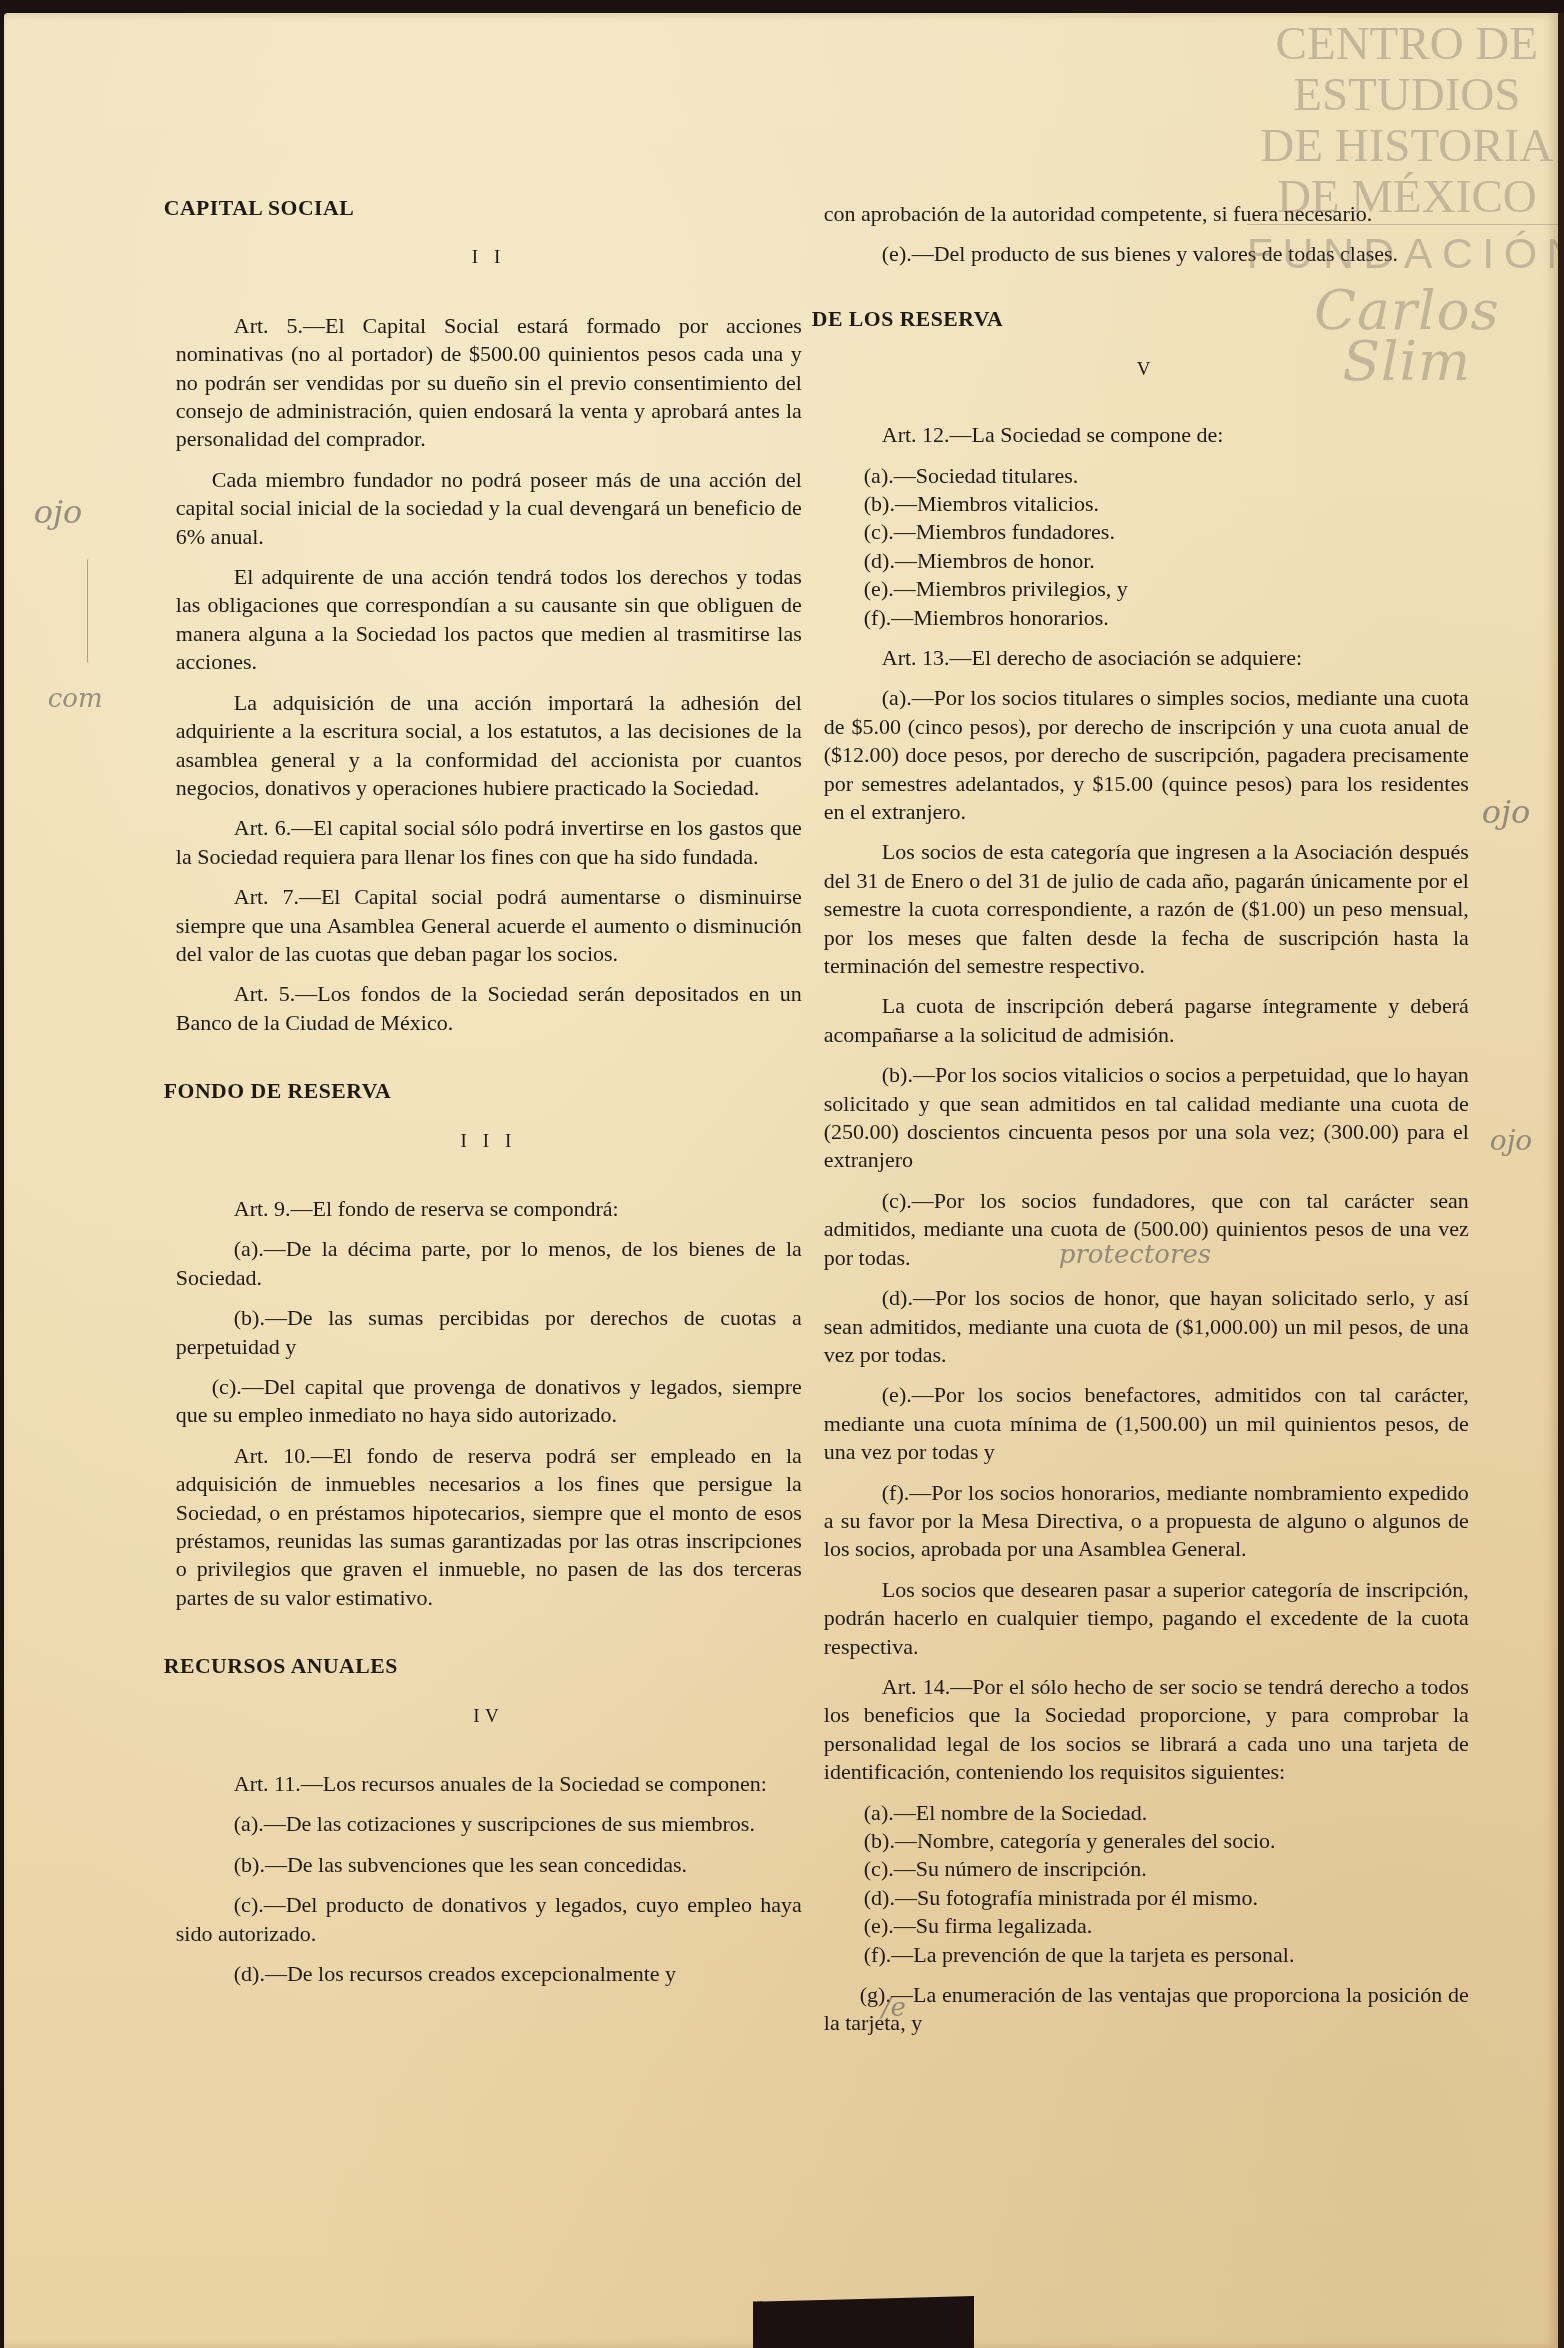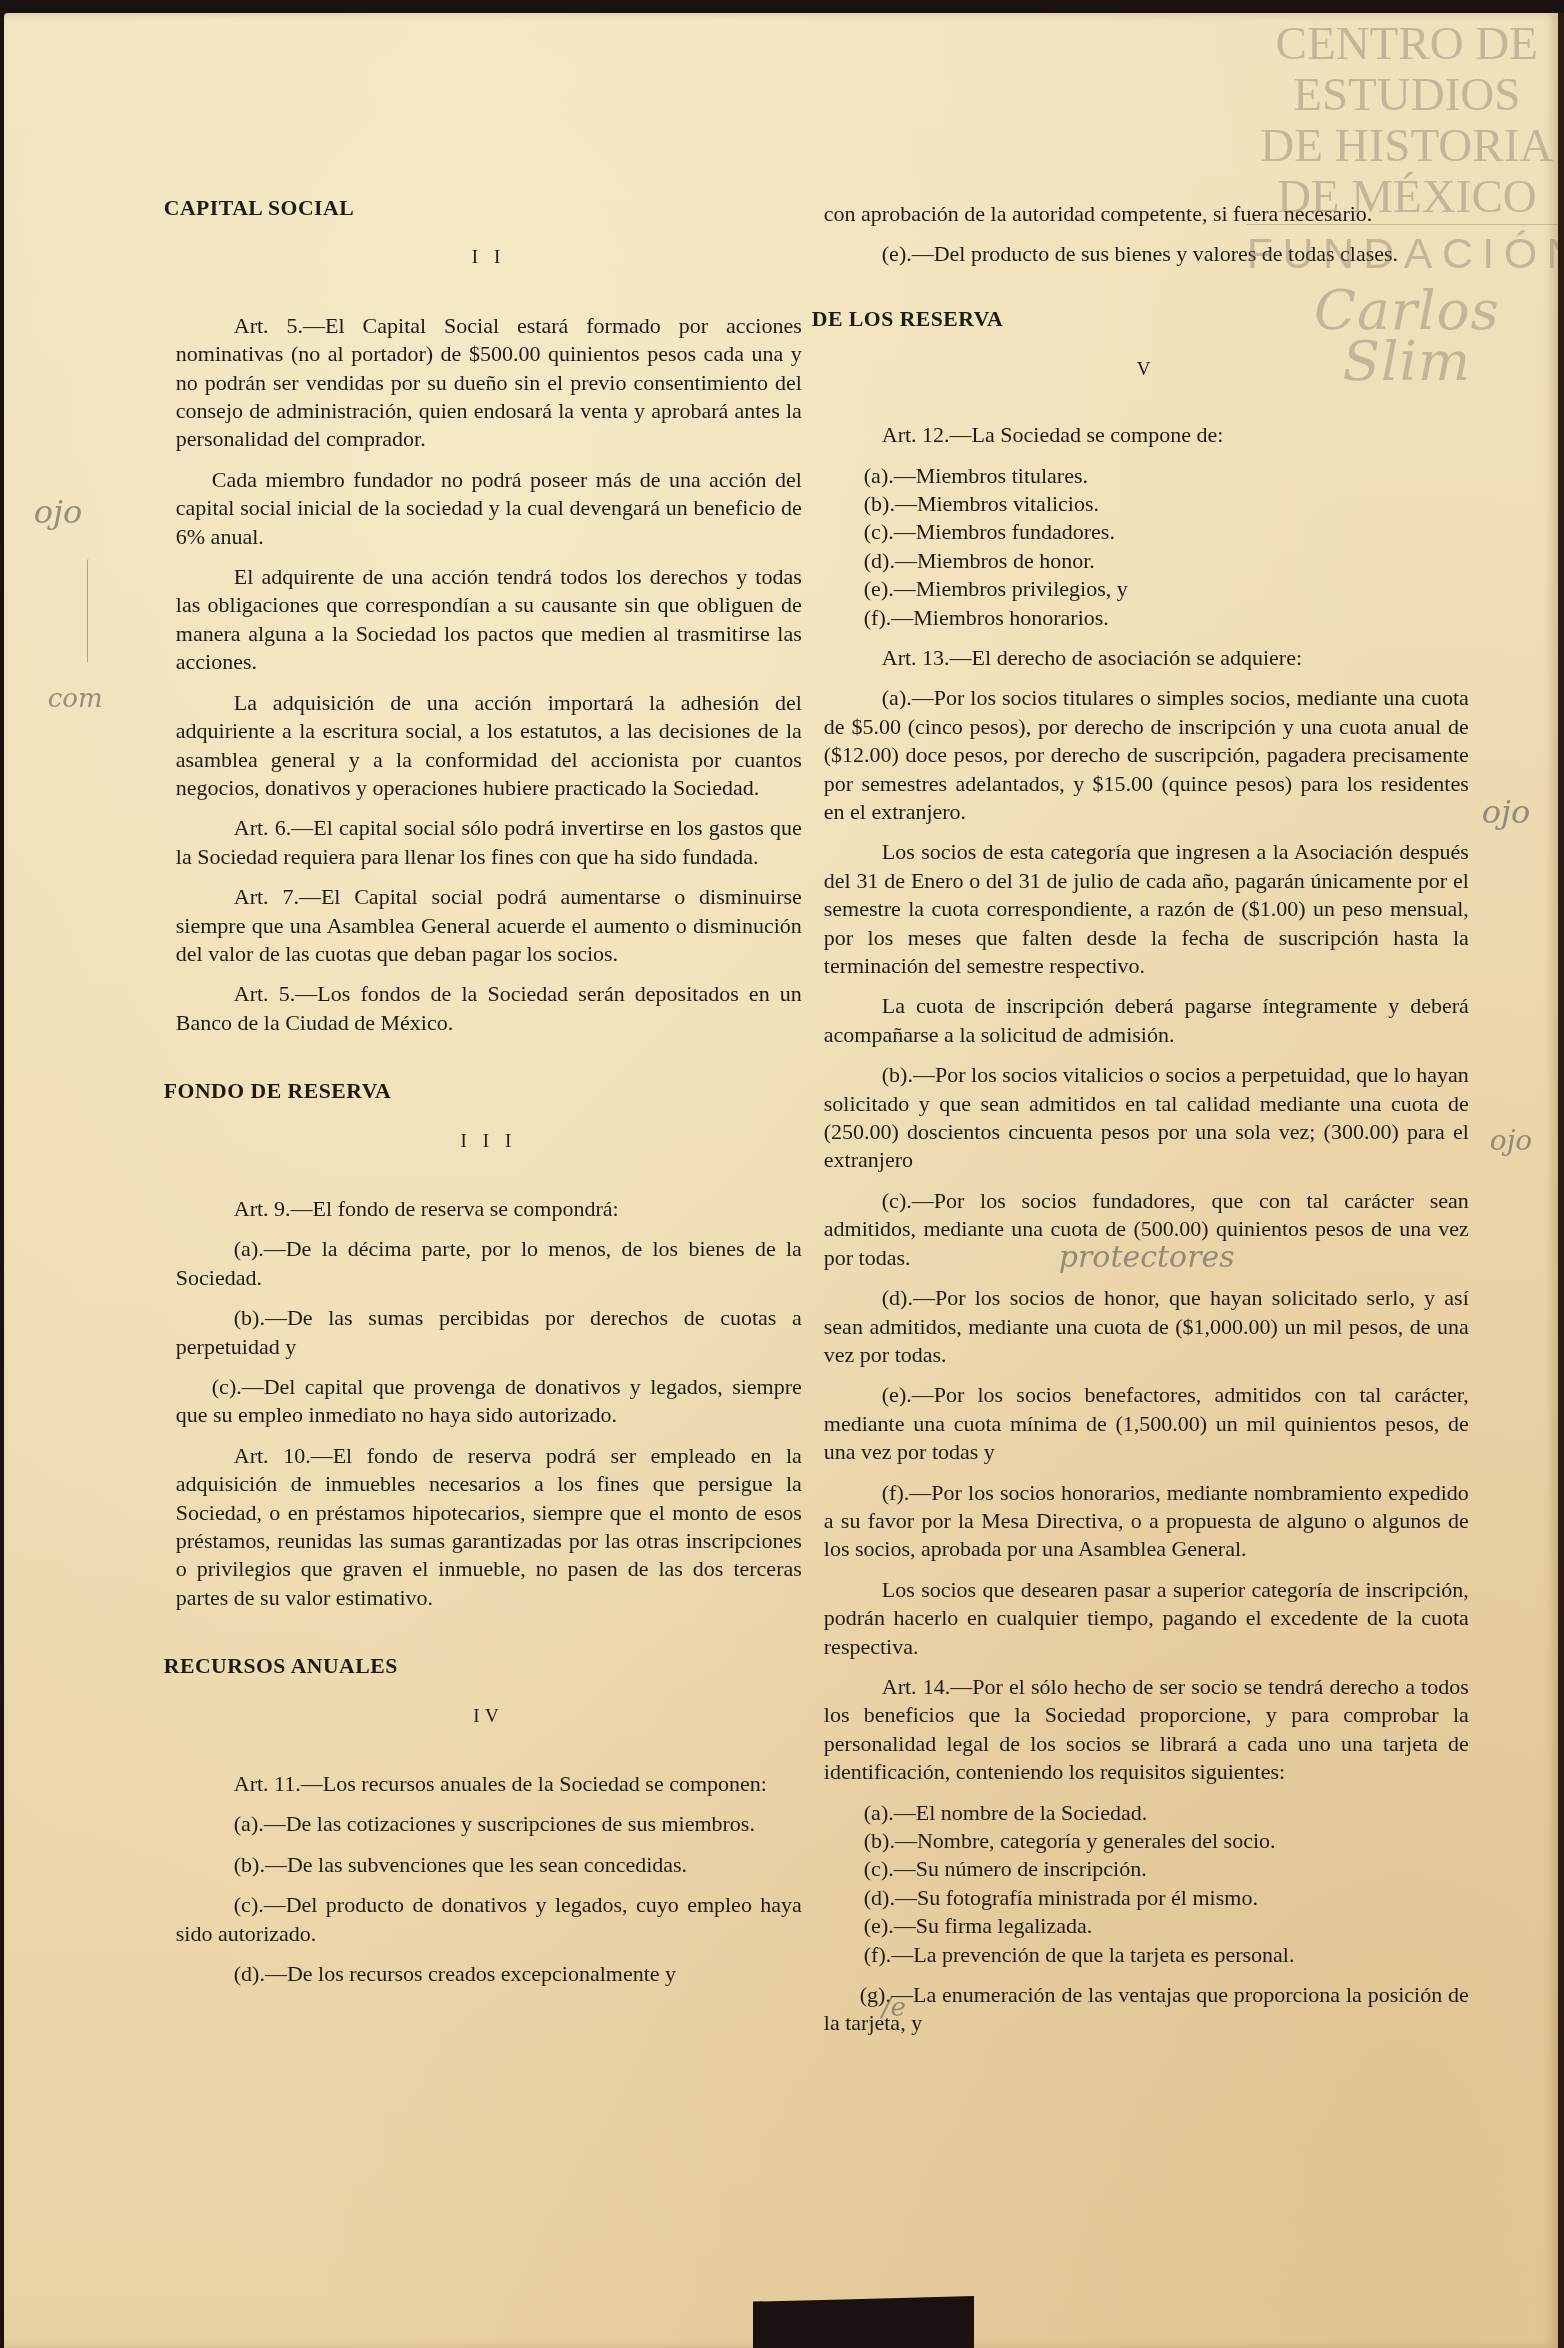--- a/index.html
+++ b/index.html
@@ -87,21 +87,21 @@
   <div class="col right">
     <div style="height:175px"></div>
     <p>con aprobación de la autoridad competente, si fuera necesario.</p>
     <p class="ind2">(e).—Del producto de sus bienes y valores de todas clases.</p>
     <div style="height:24.5px"></div>
     <div class="heading">DE LOS RESERVA</div>
     <div style="height:21px"></div>
     <div class="roman">V</div>
     <div style="height:26px"></div>
     <p class="ind2">Art. 12.—La Sociedad se compone de:</p>
-    <div class="list-item">(a).—Miembros titulares.</div>
+    <div class="list-item">(a).—Sociedad titulares.</div>
     <div class="list-item">(b).—Miembros vitalicios.</div>
     <div class="list-item">(c).—Miembros fundadores.</div>
     <div class="list-item">(d).—Miembros de honor.</div>
     <div class="list-item">(e).—Miembros privilegios, y</div>
     <div class="list-item">(f).—Miembros honorarios.</div>
     <p class="ind2">Art. 13.—El derecho de asociación se adquiere:</p>
     <p class="ind2">(a).—Por los socios titulares o simples socios, mediante una cuota de $5.00 (cinco pesos), por derecho de inscripción y una cuota anual de ($12.00) doce pesos, por derecho de suscripción, pagadera precisamente por semestres adelantados, y $15.00 (quince pesos) para los residentes en el extranjero.</p>
     <p class="ind2">Los socios de esta categoría que ingresen a la Asociación después del 31 de Enero o del 31 de julio de cada año, pagarán únicamente por el semestre la cuota correspondiente, a razón de ($1.00) un peso mensual, por los meses que falten desde la fecha de suscripción hasta la terminación del semestre respectivo.</p>
     <p class="ind2">La cuota de inscripción deberá pagarse íntegramente y deberá acompañarse a la solicitud de admisión.</p>
     <p class="ind2">(b).—Por los socios vitalicios o socios a perpetuidad, que lo hayan solicitado y que sean admitidos en tal calidad mediante una cuota de (250.00) doscientos cincuenta pesos por una sola vez; (300.00) para el extranjero</p>
@@ -118,21 +118,21 @@
     <div class="list-item">(e).—Su firma legalizada.</div>
     <div class="list-item">(f).—La prevención de que la tarjeta es personal.</div>
     <p class="ind">(g).—La enumeración de las ventajas que proporciona la posición de la tarjeta, y</p>
   </div>
 
   <div class="note" style="left:30px; top:480px; font-size:32px;">ojo</div>
   <div class="note" style="left:83px; top:546px; width:2.8px; height:104px; border-left:1.9px solid rgba(110,105,100,0.55); border-radius:1.9px;"></div>
   <div class="note" style="left:44px; top:670px; font-size:26px;">com</div>
   <div class="note" style="left:1478px; top:780px; font-size:32px;">ojo</div>
   <div class="note" style="left:1486px; top:1111px; font-size:28px;">ojo</div>
-  <div class="note" style="left:1055px; top:1226px; font-size:30px;">protectores</div>
+  <div class="note" style="left:1055px; top:1226px; font-size:26px;">protectores</div>
   <div class="note" style="left:878px; top:1979px; font-size:26px;">/e</div>
 
   <div class="watermark">
     <div>CENTRO DE</div>
     <div>ESTUDIOS</div>
     <div>DE HISTORIA</div>
     <div>DE MÉXICO</div>
     <div class="wm-fund">FUNDACIÓN</div>
     <div class="wm-sig">Carlos Slim</div>
   </div>

